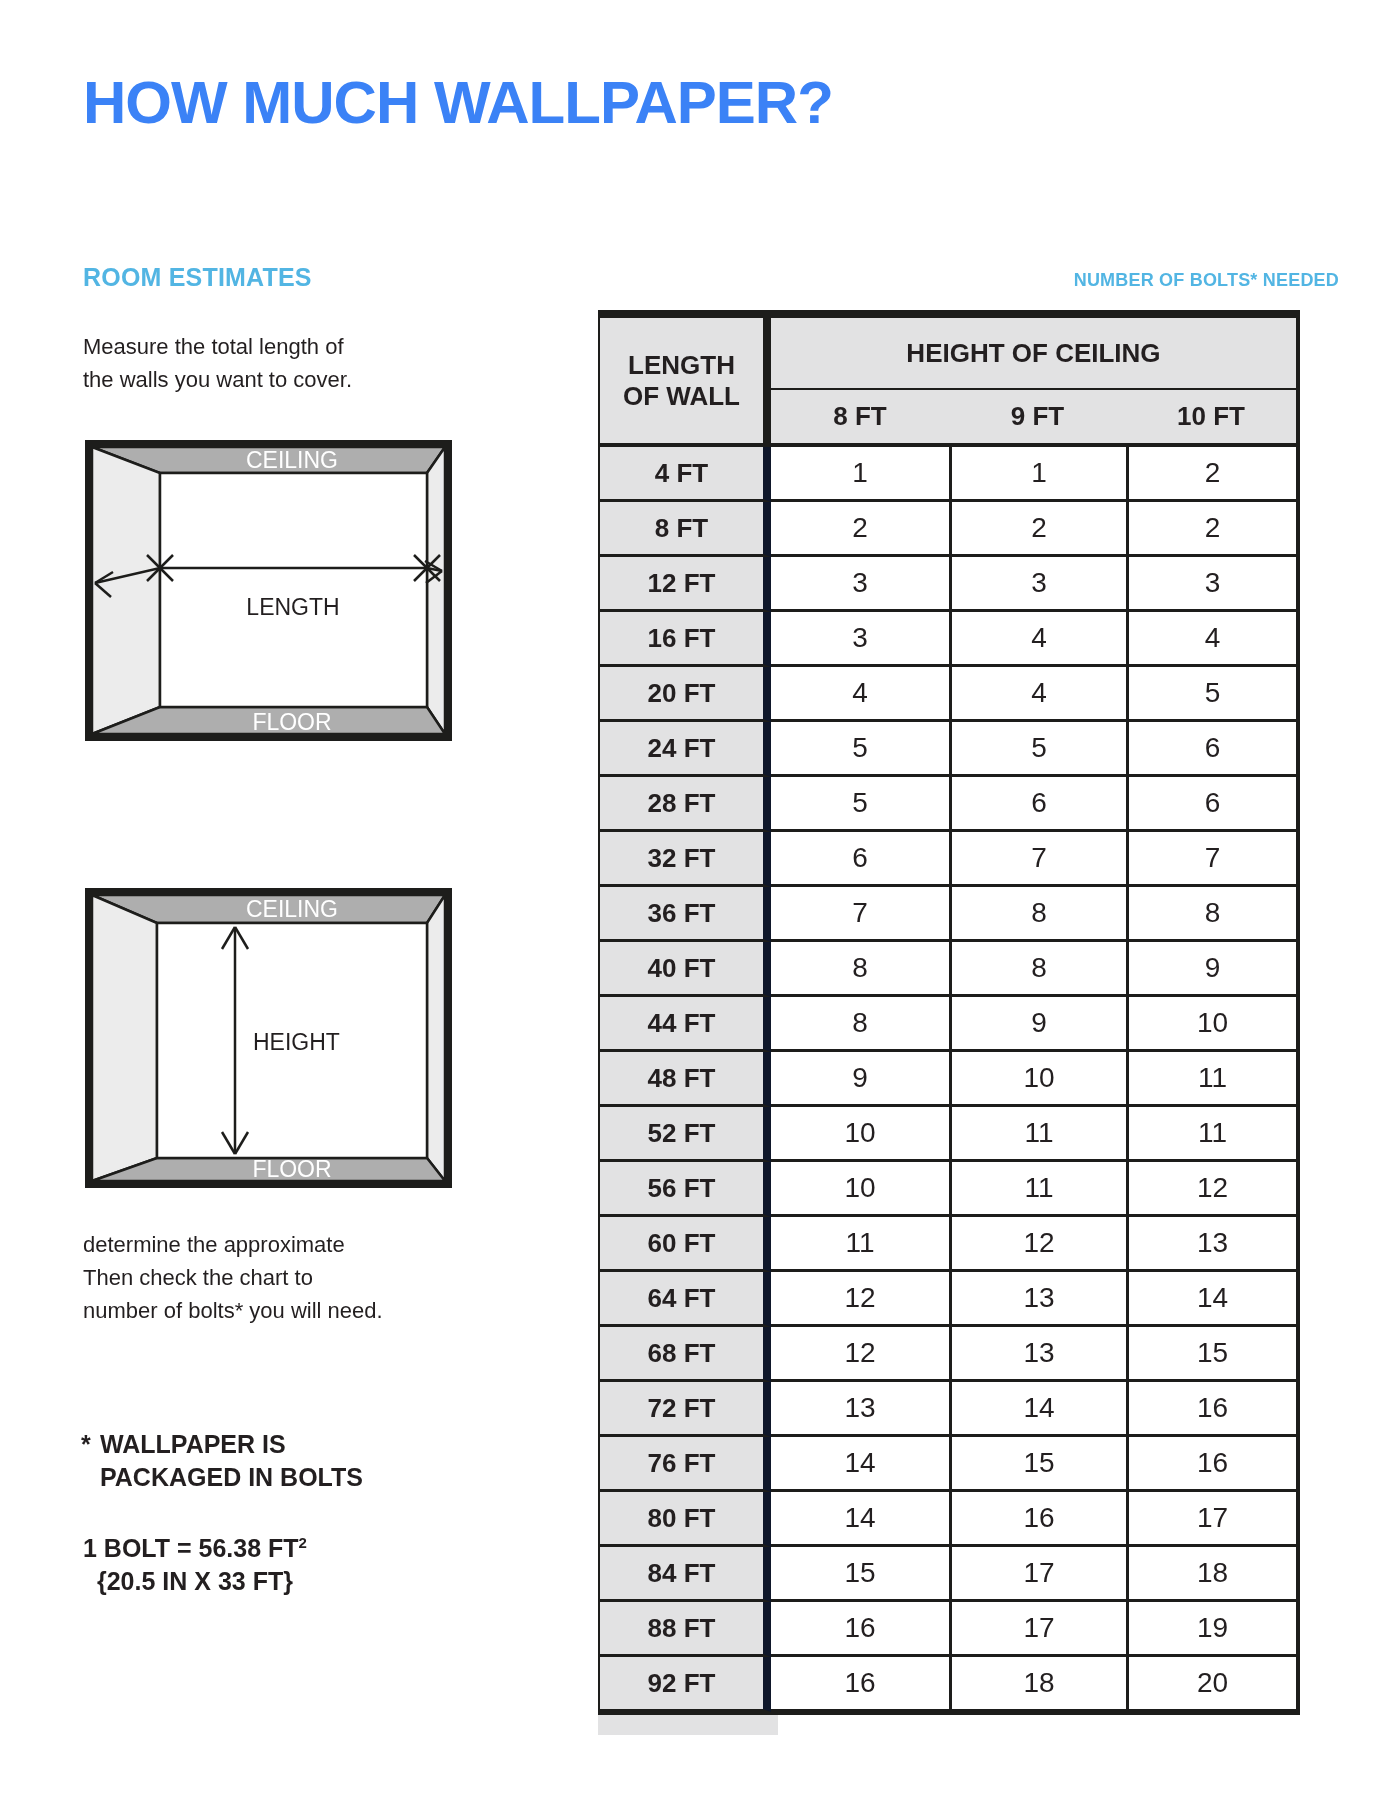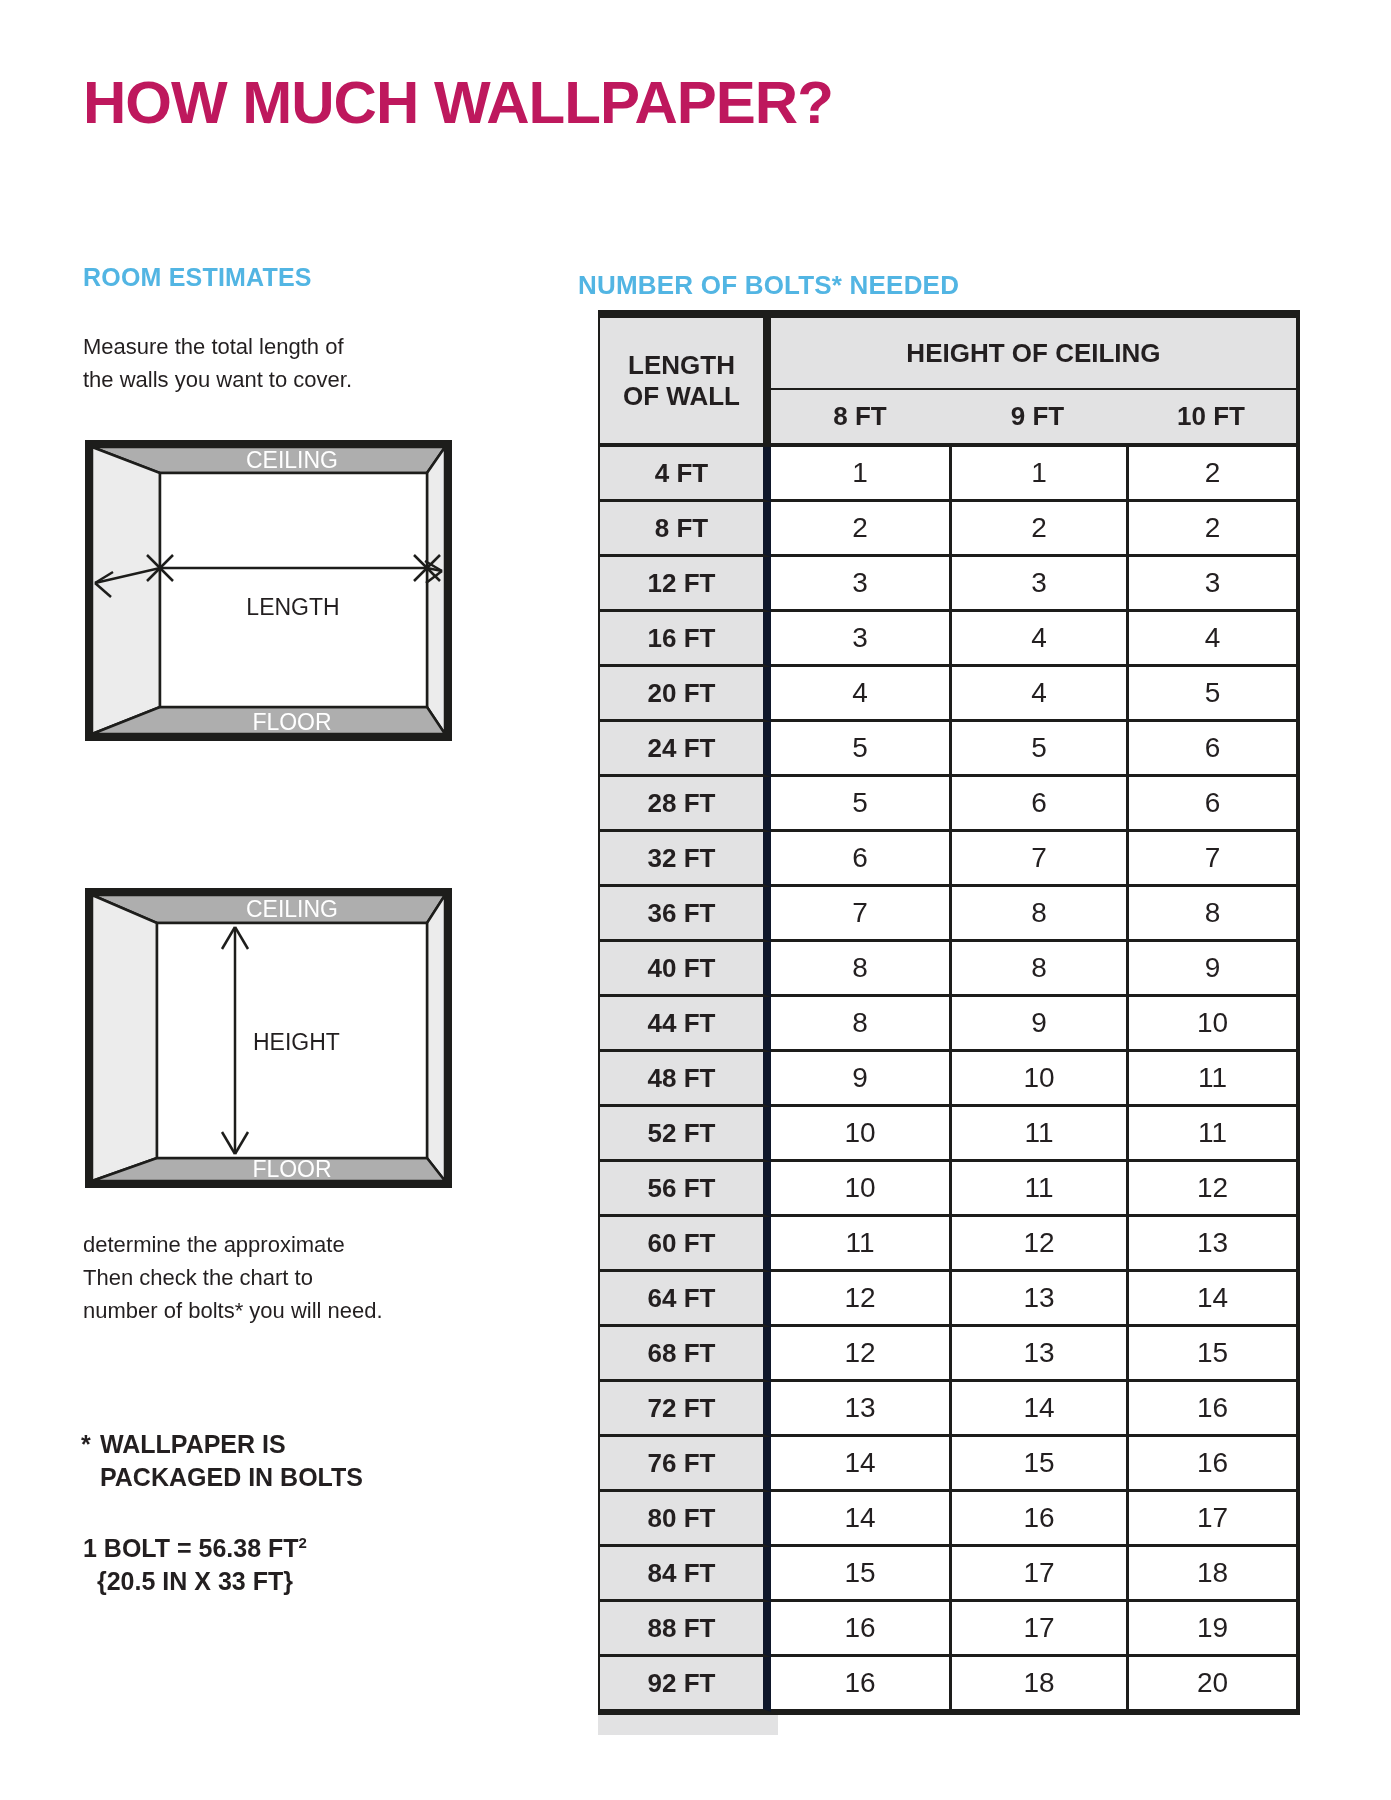--- a/index.html
+++ b/index.html
@@ -1,24 +1,24 @@
 <!DOCTYPE html>
 <html><head>
 <meta charset="utf-8">
 <style>
   html,body{margin:0;padding:0;background:#ffffff;}
   #page{position:relative;width:1391px;height:1800px;background:#ffffff;overflow:hidden;
         font-family:"Liberation Sans", sans-serif;color:#231F20;}
   .abs{position:absolute;}
 
   
-  #main-title{left:83px;top:68px;font-size:60px;font-weight:bold;color:#be185d;letter-spacing:-1px;}
+  #main-title{left:83px;top:68px;font-size:60px;font-weight:bold;color:#3b82f6;letter-spacing:-1px;}
   .section-heading{font-size:25px;font-weight:bold;color:#52B5E3;letter-spacing:0.2px;text-align:right;}
   #room-estimates-heading{left:83px;top:263px;}
-  #bolts-heading{left:578px;top:270px;width:710px;text-align:left;font-size:26px;}
+  #bolts-heading{left:629px;top:270px;width:710px;text-align:right;font-size:18px;}
 
   
   .para{font-size:22px;line-height:33px;color:#231F20;}
   #para1{left:83px;top:330px;}
   #para2{left:83px;top:783px;}
   #para3{left:83px;top:1228px;}
 
   
   #footnote{left:81px;top:1428px;font-size:25px;line-height:33px;font-weight:bold;display:flex;}
   #footnote .star{width:19px;}

